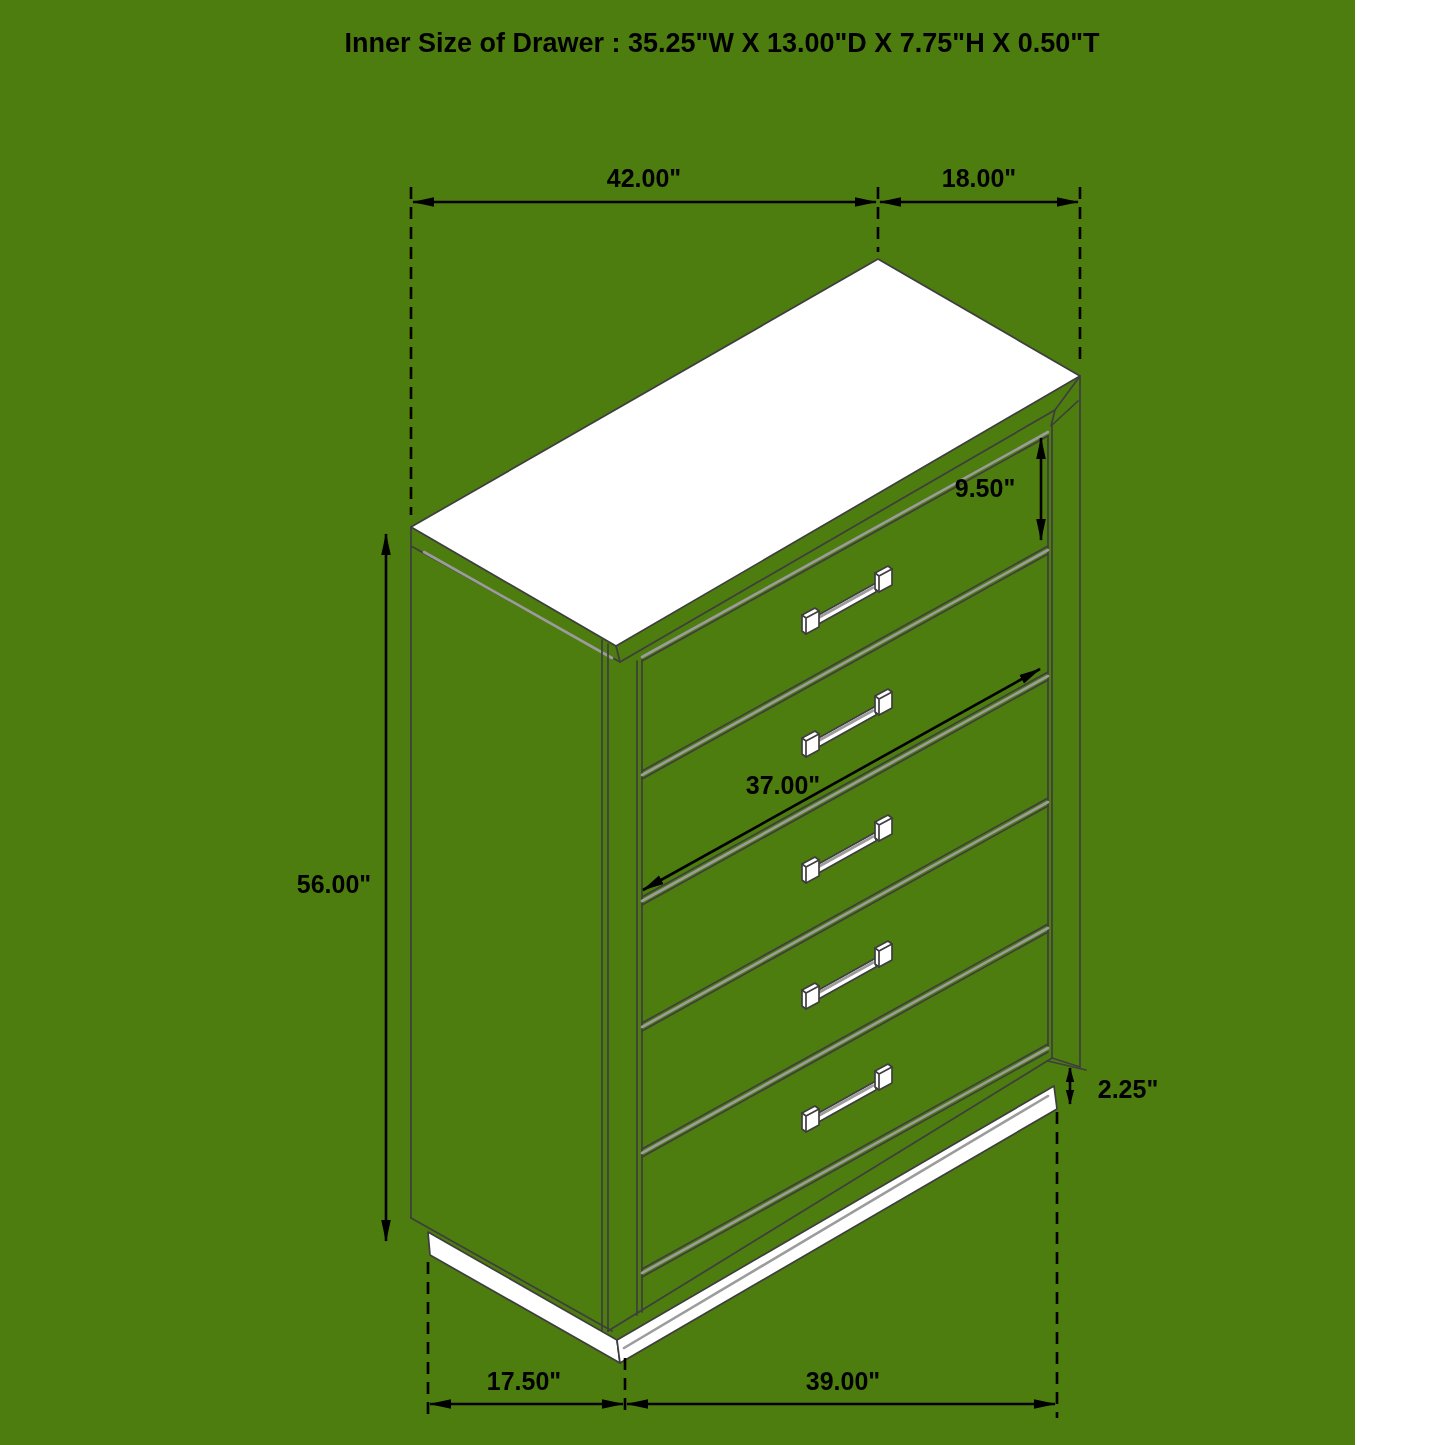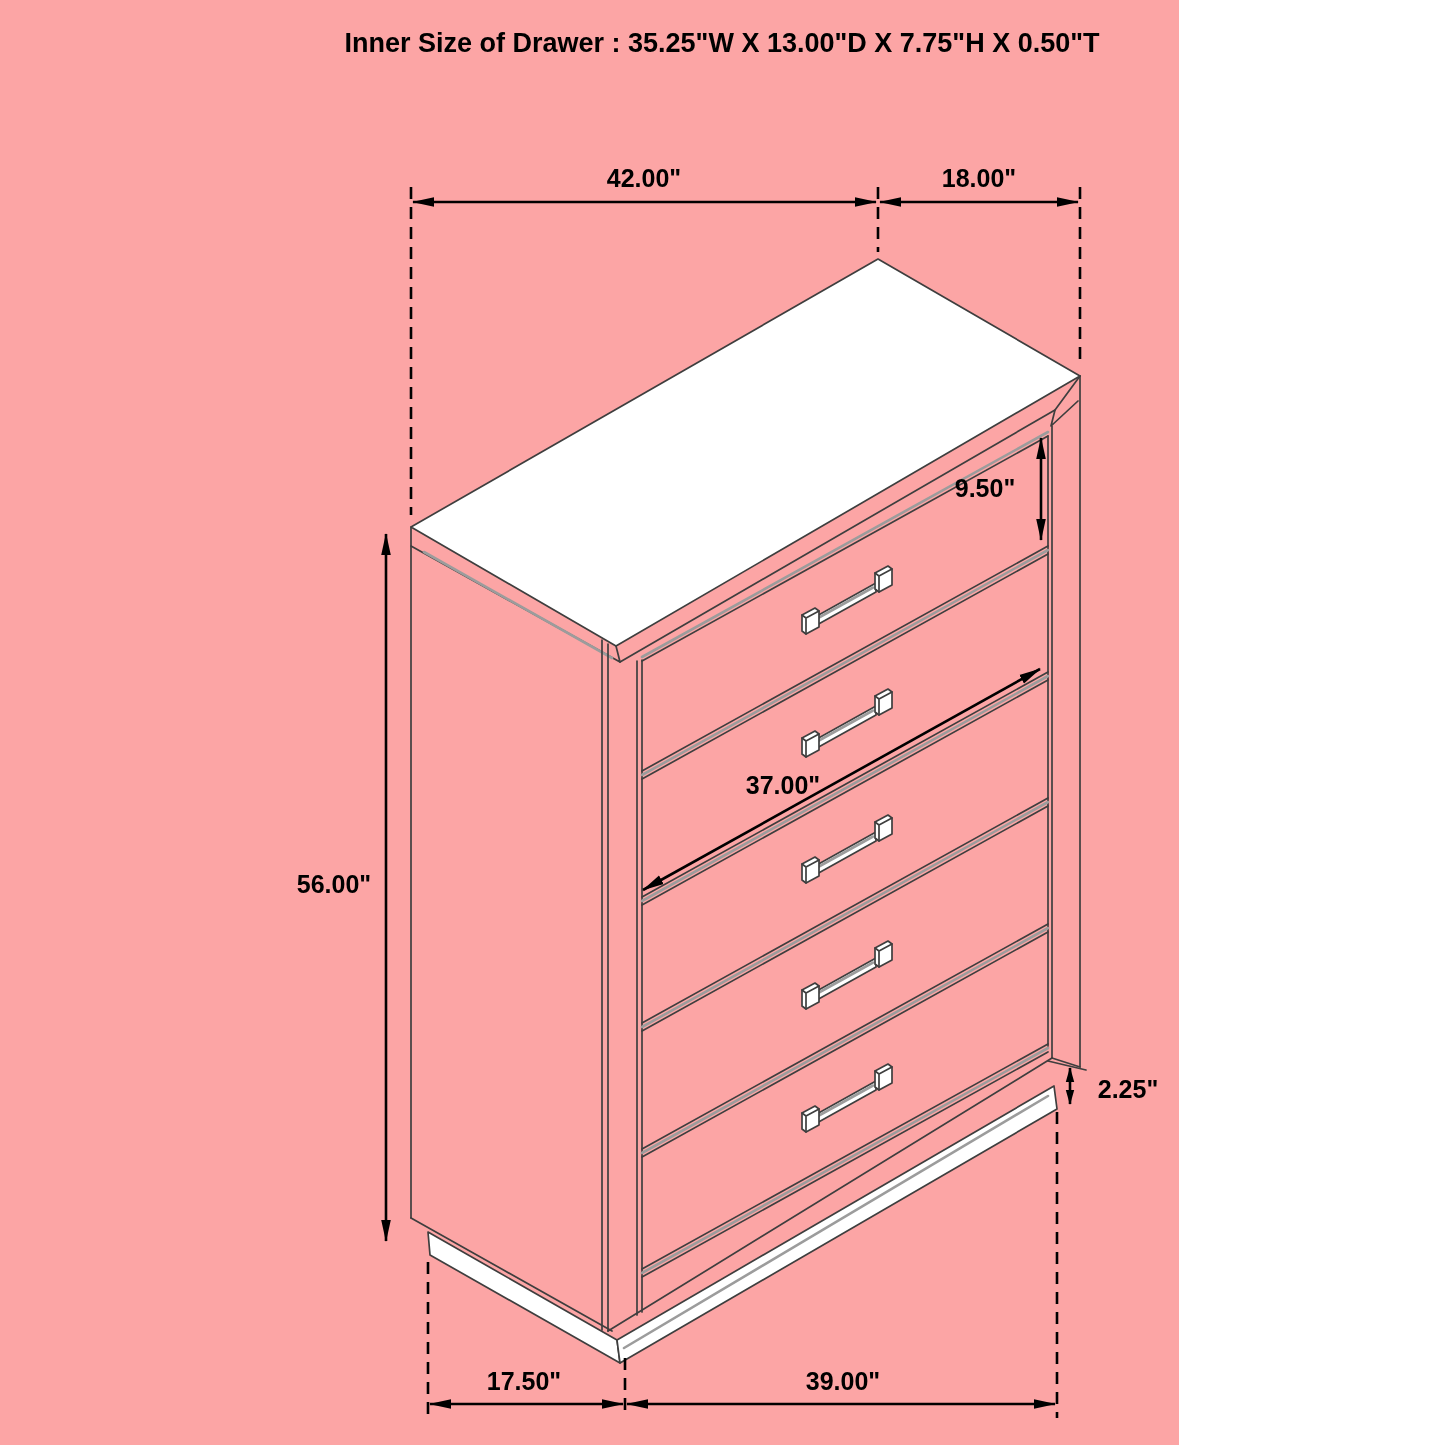--- a/index.html
+++ b/index.html
@@ -1,24 +1,24 @@
 <!DOCTYPE html>
 <html><head>
 <meta charset="utf-8">
 <style>
   html, body {
     margin: 0;
     padding: 0;
     background: #ffffff;
   }
   .stage {
-    width: 1179px;
+    width: 1355px;
     height: 1445px;
     position: relative;
-    background: #fca5a5;
+    background: #4d7c0f;
     font-family: "Liberation Sans", sans-serif;
   }
   svg { display: block; }
 
   
   .fur {
     fill: none;
     stroke: #3e3e3e;
     stroke-width: 1.7;
     stroke-linejoin: round;

